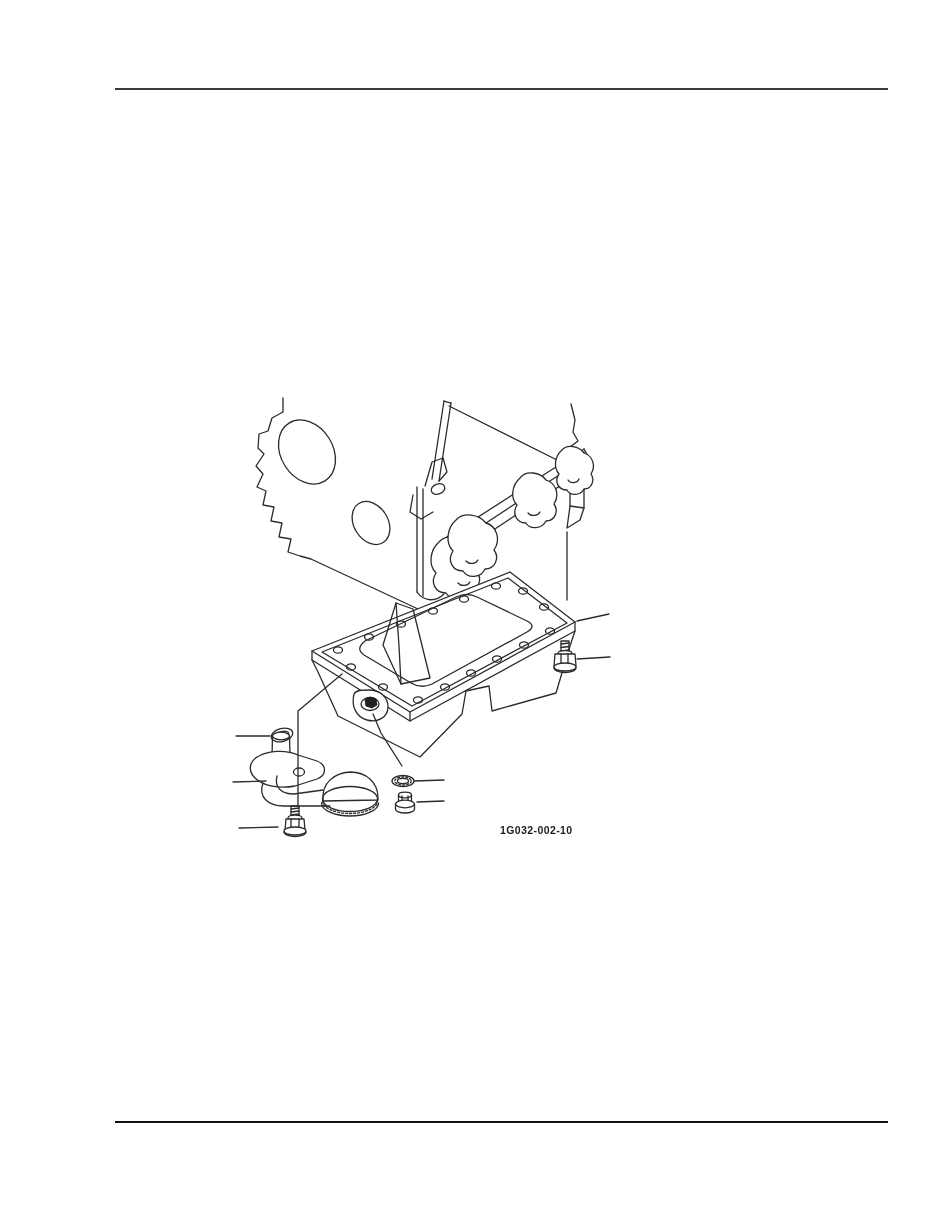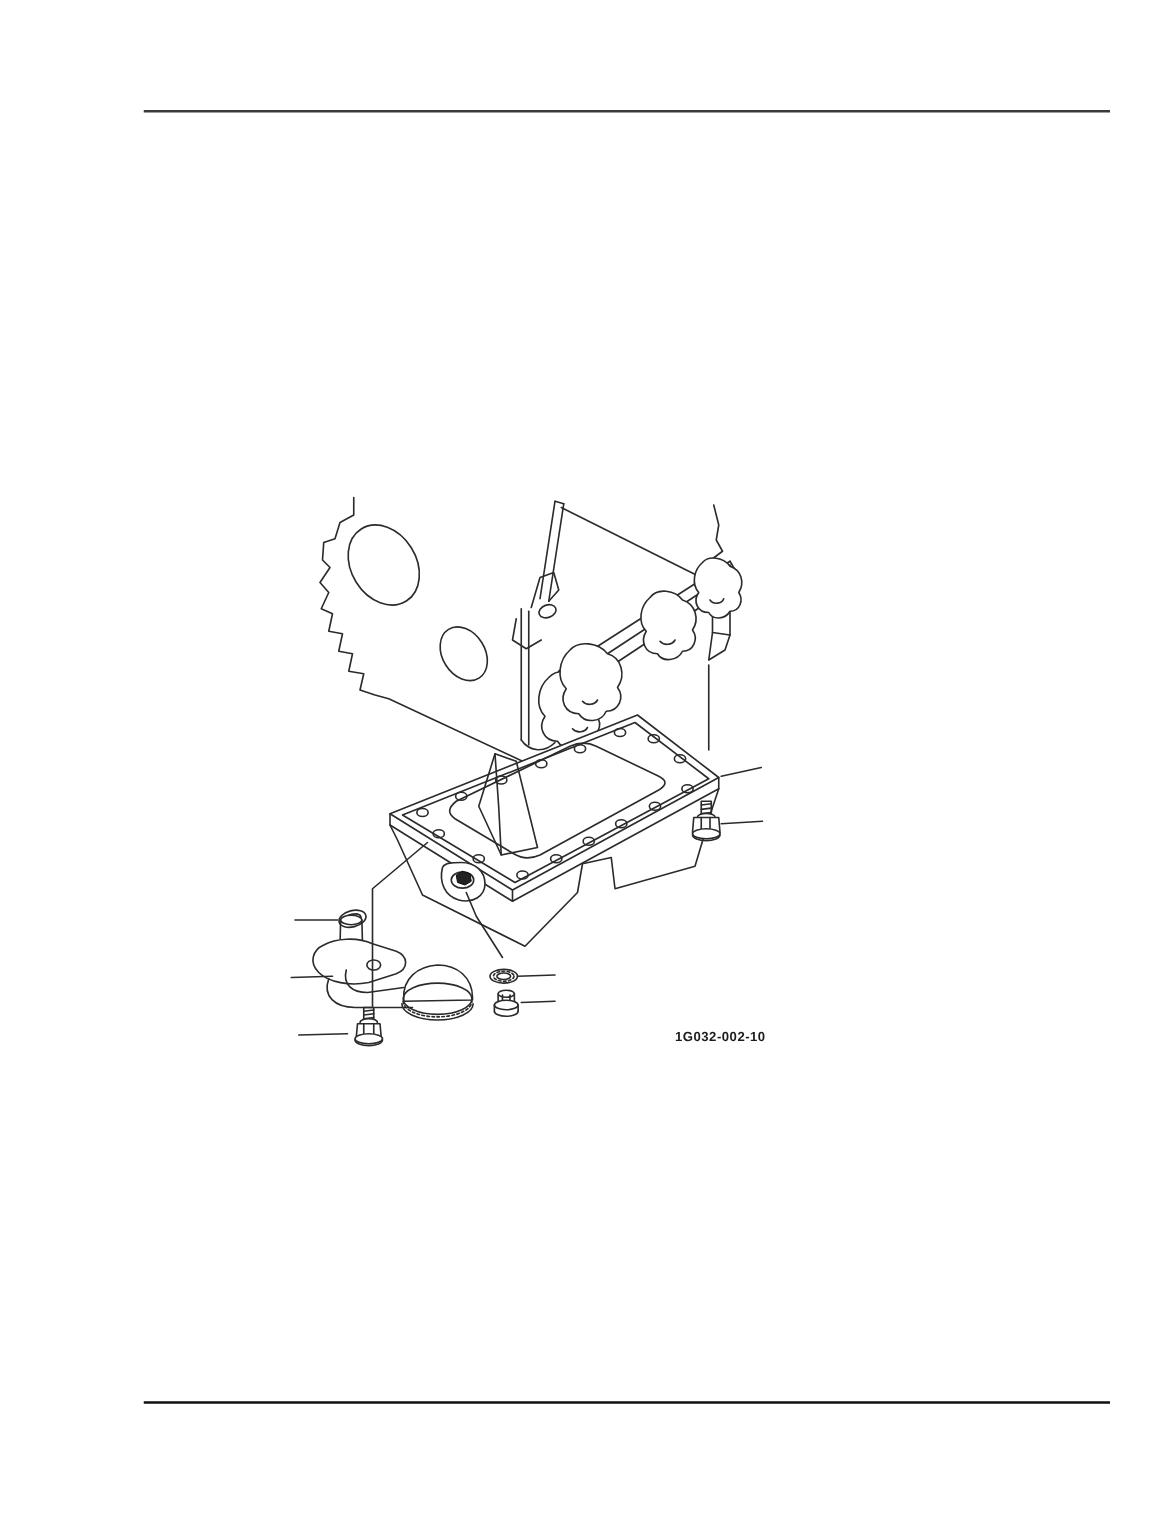--- a/index.html
+++ b/index.html
@@ -10,21 +10,21 @@
     background:#ffffff;
     overflow:hidden;
     font-family:"Liberation Sans", sans-serif;
   }
   .rule{position:absolute;left:115px;width:773px;}
   .rule-top{top:88px;height:2px;background:#3a3a3a;}
   .rule-bottom{top:1121px;height:2px;background:#101010;}
   .diagram-svg{position:absolute;left:0;top:0;}
   .figure-code{
     position:absolute;
-    left:540px;
+    left:500px;
     top:824px;
     font-size:10.5px;
     font-weight:bold;
     letter-spacing:0.4px;
     color:#1c1c1c;
     white-space:nowrap;
   }
   
   .ln{stroke:#2b2b2b;stroke-width:1.3;fill:none;stroke-linecap:round;stroke-linejoin:round;}
   .lnw{stroke:#2b2b2b;stroke-width:1.3;fill:#ffffff;stroke-linecap:round;stroke-linejoin:round;}

